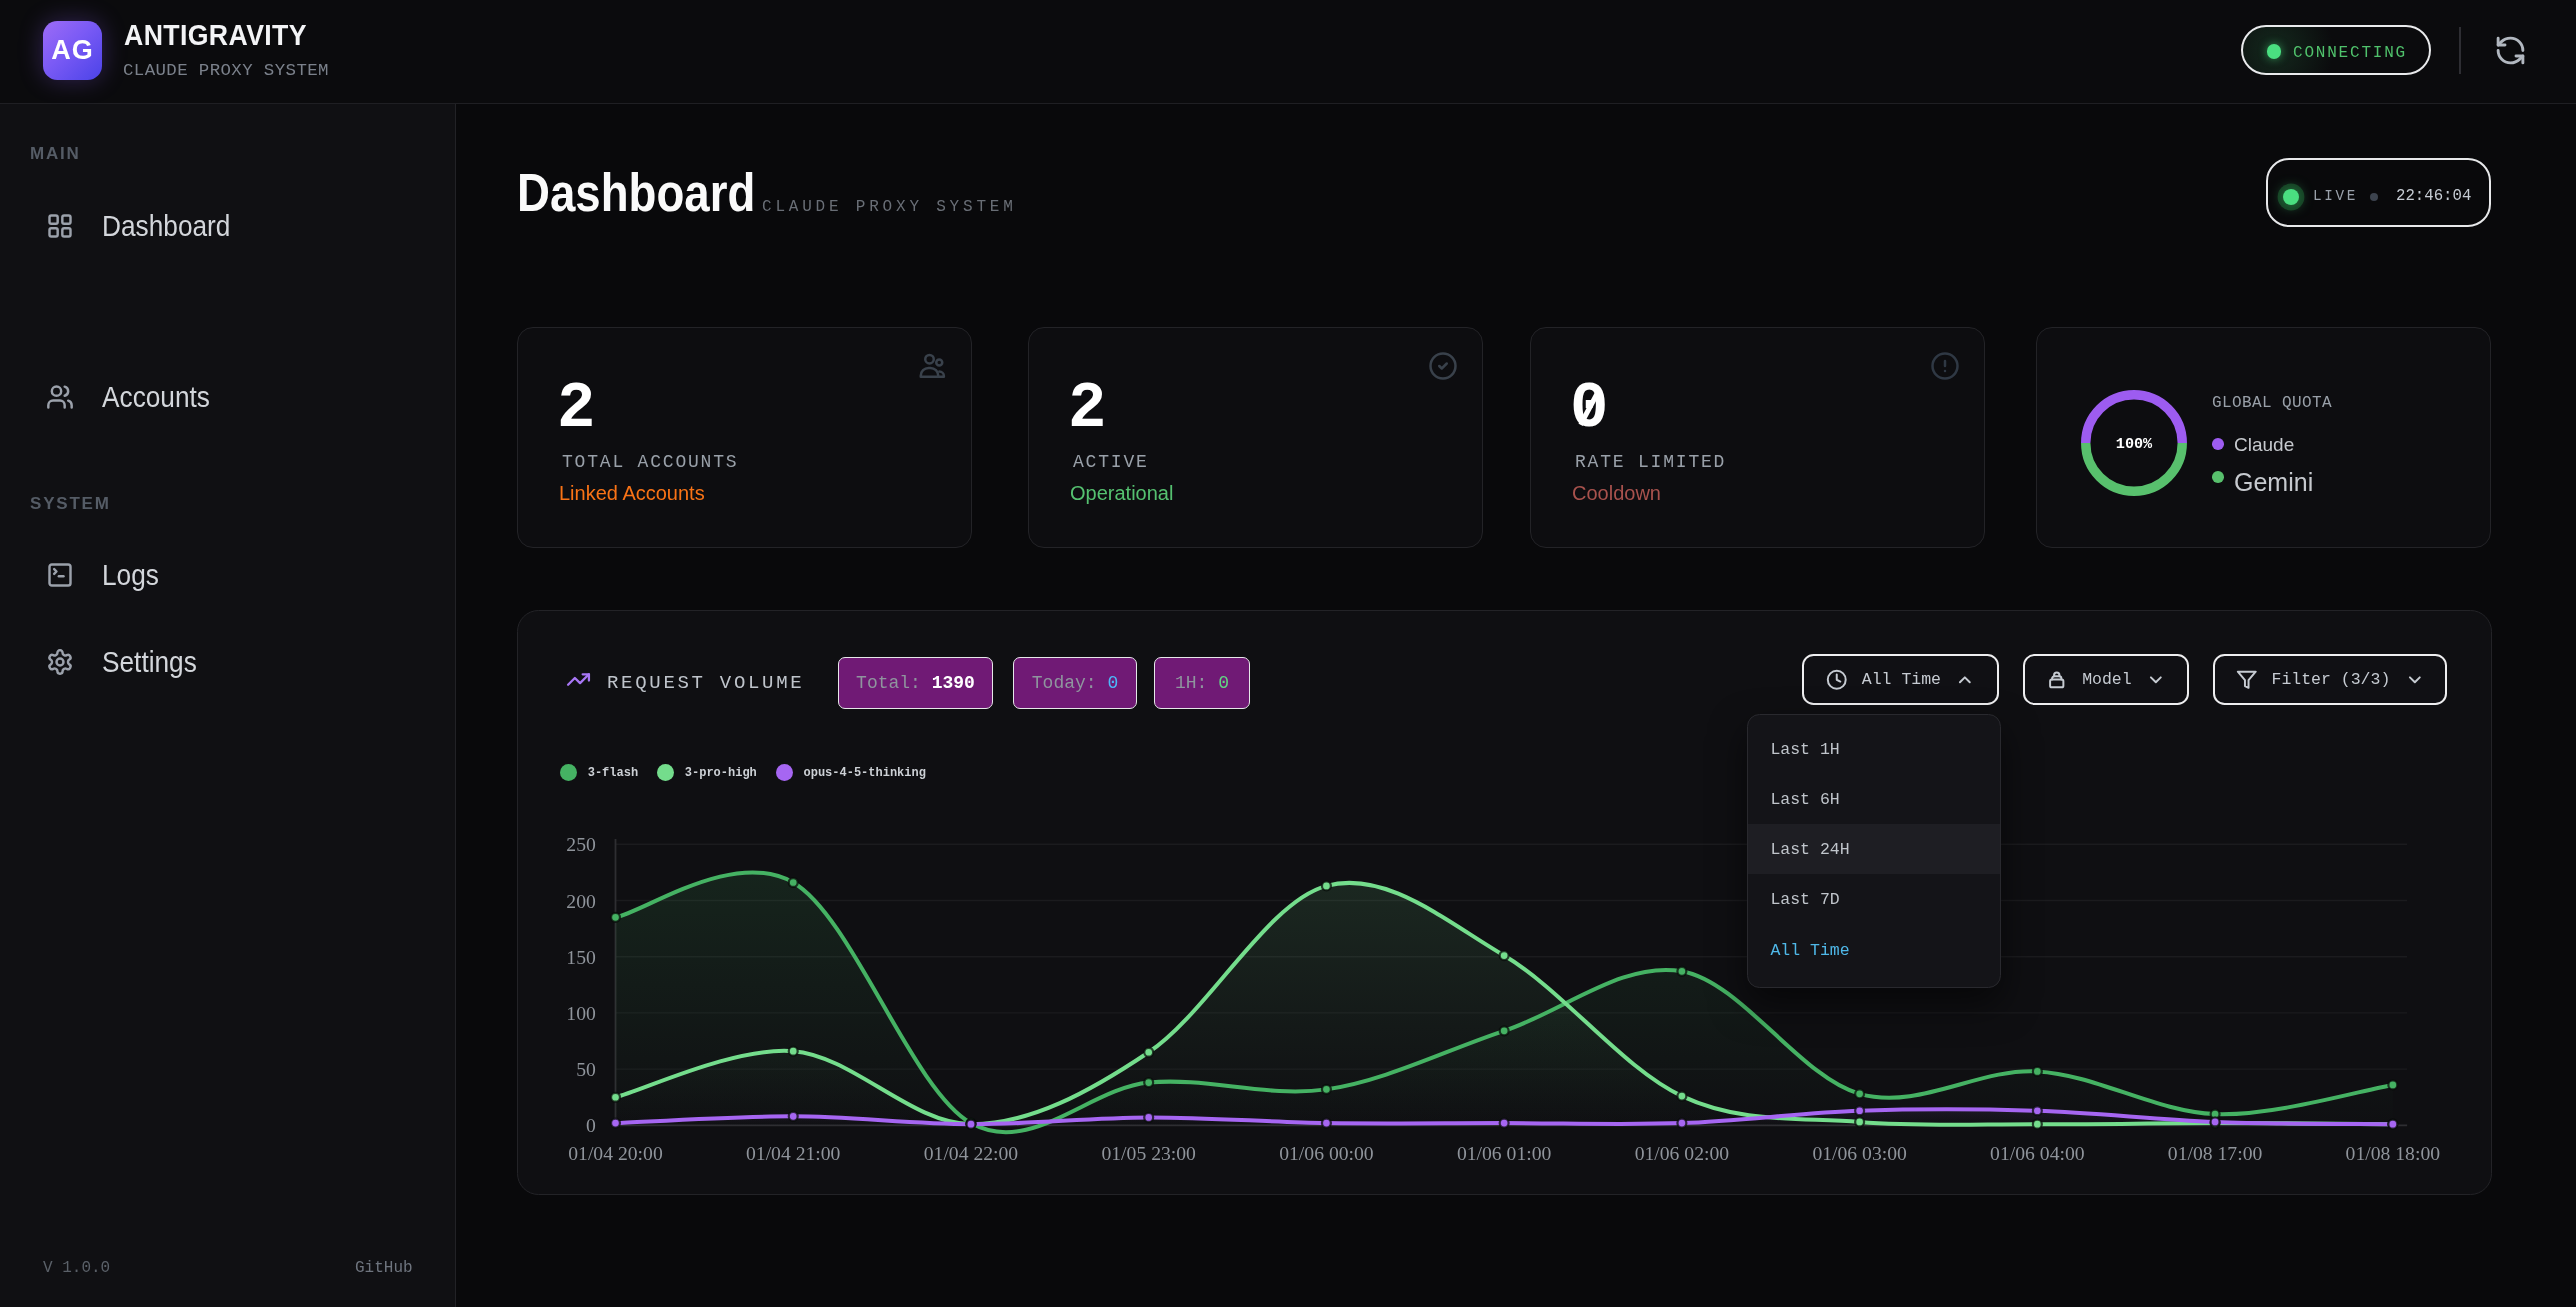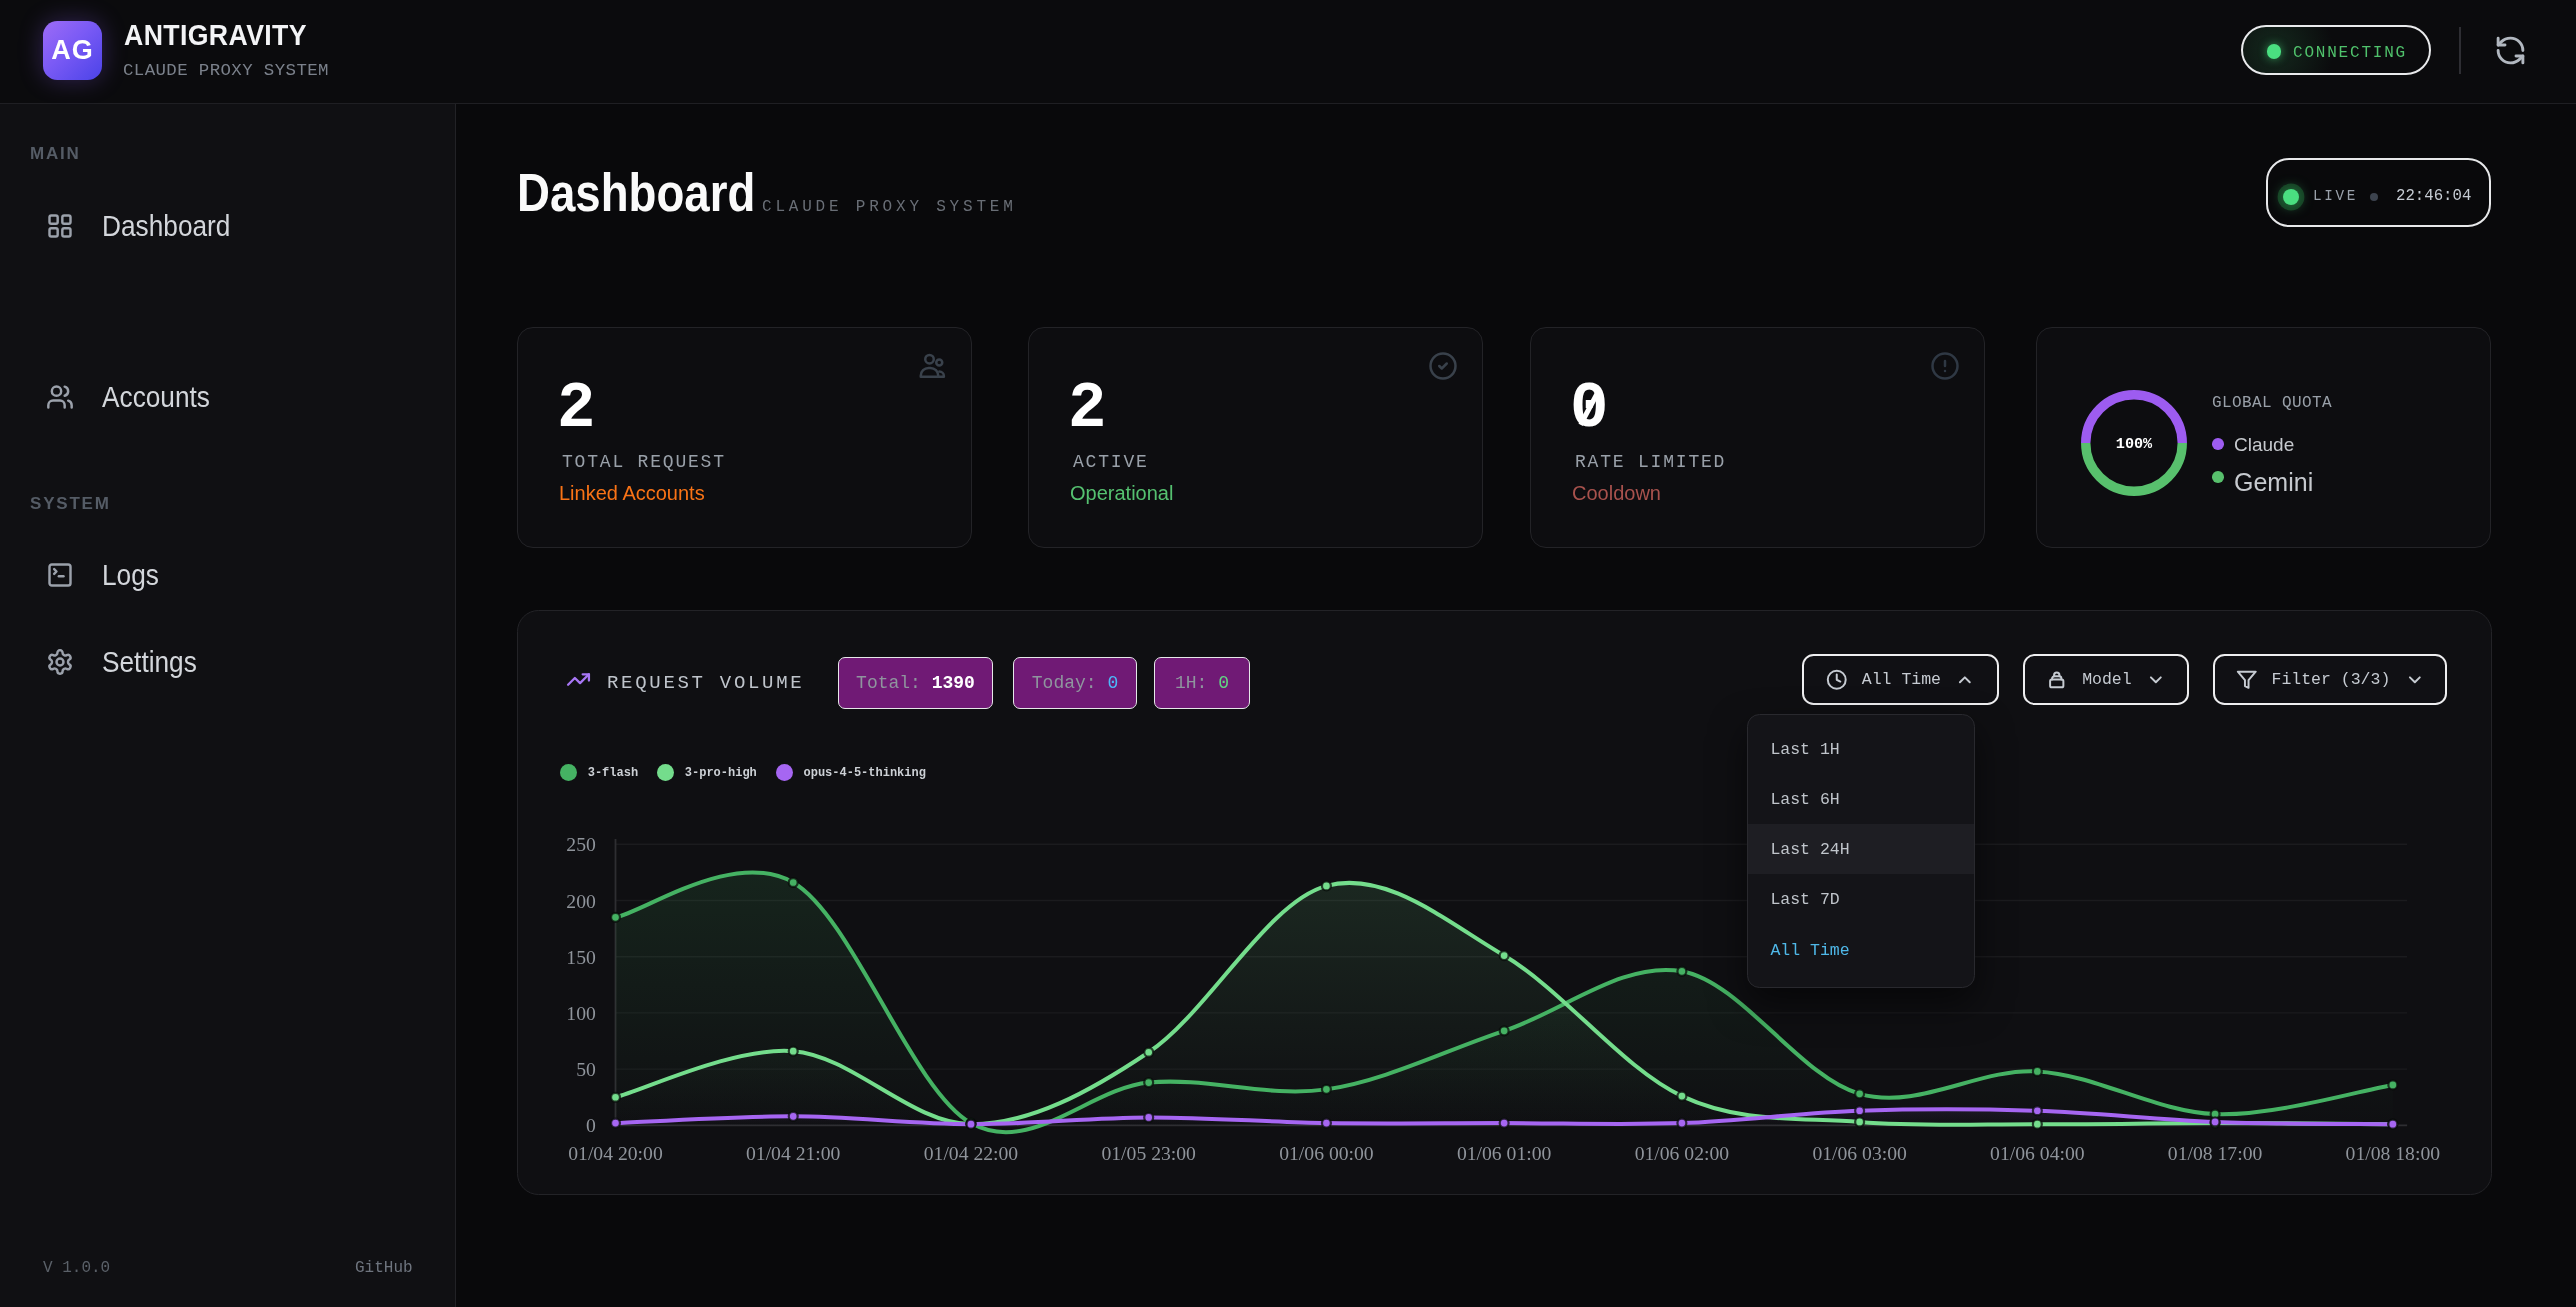--- a/index.html
+++ b/index.html
@@ -33,21 +33,21 @@
 
 .chartcard{position:absolute;left:517px;top:610px;width:1975px;height:585px;background:#0f0f12;border:1.8px solid #232327;border-radius:21.5px;}
 .chartsvg{position:absolute;left:0;top:0;}
 .rvicon{position:absolute;left:48px;top:56px;width:25px;height:25px;color:#a877f5;}
 .rvtitle{position:absolute;left:89px;top:61px;font-family:"Liberation Mono",monospace;font-size:19px;letter-spacing:2.7px;color:#bfc4cb;}
 .pill{position:absolute;top:46px;height:52px;border:1.8px solid #e6e7e9;border-radius:7px;background:#701a75;font-family:"Liberation Mono",monospace;font-size:18px;color:#8f959e;display:flex;align-items:center;justify-content:center;white-space:pre;}
 .btn{position:absolute;top:43px;height:51px;border:2.2px solid #eeeef0;border-radius:11.6px;background:#101014;font-family:"Liberation Mono",monospace;font-size:16.5px;color:#c6cbd2;display:flex;align-items:center;justify-content:center;gap:14.3px;white-space:pre;}
 .btn svg{flex:0 0 auto;}
 .legend{position:absolute;left:42px;top:153px;display:flex;align-items:center;font-family:"Liberation Mono",monospace;font-size:12px;font-weight:bold;color:#cdd1d6;}
 .ldot{width:17px;height:17px;border-radius:50%;display:inline-block;margin-right:10.7px;}
-.menu{position:absolute;left:1229px;top:103px;width:228px;height:274px;background:#141418;border:1.8px solid #29292e;border-radius:12.5px;box-shadow:0 16px 36px rgba(0,0,0,0.55);z-index:10;}
+.menu{position:absolute;left:1229px;top:103px;width:254px;height:274px;background:#141418;border:1.8px solid #29292e;border-radius:12.5px;box-shadow:0 16px 36px rgba(0,0,0,0.55);z-index:10;}
 .mitem{position:absolute;left:0;width:100%;height:50px;display:flex;align-items:center;padding-left:22.4px;font-family:"Liberation Mono",monospace;font-size:16.5px;color:#c0c5cb;}
 </style></head><body>
 <div class="hdr">
   <div class="logo">AG</div>
   <div class="brand">ANTIGRAVITY</div>
   <div class="brandsub">CLAUDE PROXY SYSTEM</div>
   <div class="connpill">
     <div class="conndot"></div>
     <div class="conntxt">CONNECTING</div>
   </div>
@@ -101,21 +101,21 @@
 <div class="h1">Dashboard</div>
 <div class="h1sub">CLAUDE PROXY SYSTEM</div>
 <div class="livepill">
   <div style="position:absolute;left:15px;top:29px;width:16px;height:16px;border-radius:50%;background:#4ade80;box-shadow:0 0 0 5.4px rgba(34,120,60,0.45), 0 0 14.3px rgba(74,222,128,0.7);"></div>
   <div class="mono" style="position:absolute;left:45px;top:28px;font-size:14.3px;letter-spacing:2.7px;color:#9aa1ab;">LIVE</div>
   <div style="position:absolute;left:102px;top:33px;width:8px;height:8px;border-radius:50%;background:#3c434e;"></div>
   <div class="mono" style="position:absolute;left:128px;top:27px;font-size:15.7px;color:#c6ccd4;">22:46:04</div>
 </div>
 <div class="card" style="left:517px;">
   <div class="cnum">2</div>
-  <div class="clab">TOTAL REQUEST</div>
+  <div class="clab">TOTAL ACCOUNTS</div>
   <div class="csub" style="color:#f97316;">Linked Accounts</div>
   <svg class="cicon" viewBox="0 0 24 24" fill="none" stroke="currentColor" stroke-width="2" stroke-linecap="round" stroke-linejoin="round">
       <circle cx="10" cy="6.5" r="3.4"></circle>
       <circle cx="17.8" cy="9.2" r="2.4"></circle>
       <path d="M3 20.5v-.7a6.3 6.3 0 0 1 6.3-6.3h1.4a6.3 6.3 0 0 1 6.3 6.3v.7z"></path>
       <path d="M17 20.5h4.5v-.5a3.6 3.6 0 0 0-3.6-3.6"></path>
     </svg>
 </div>
 <div class="card" style="left:1028px;">
   <div class="cnum">2</div>

